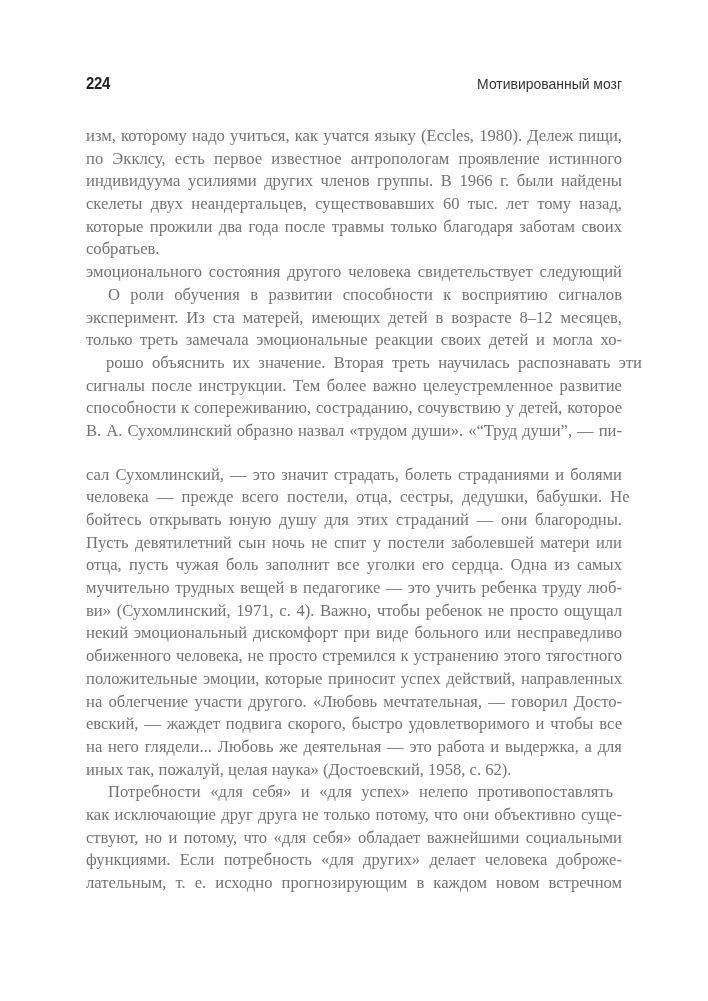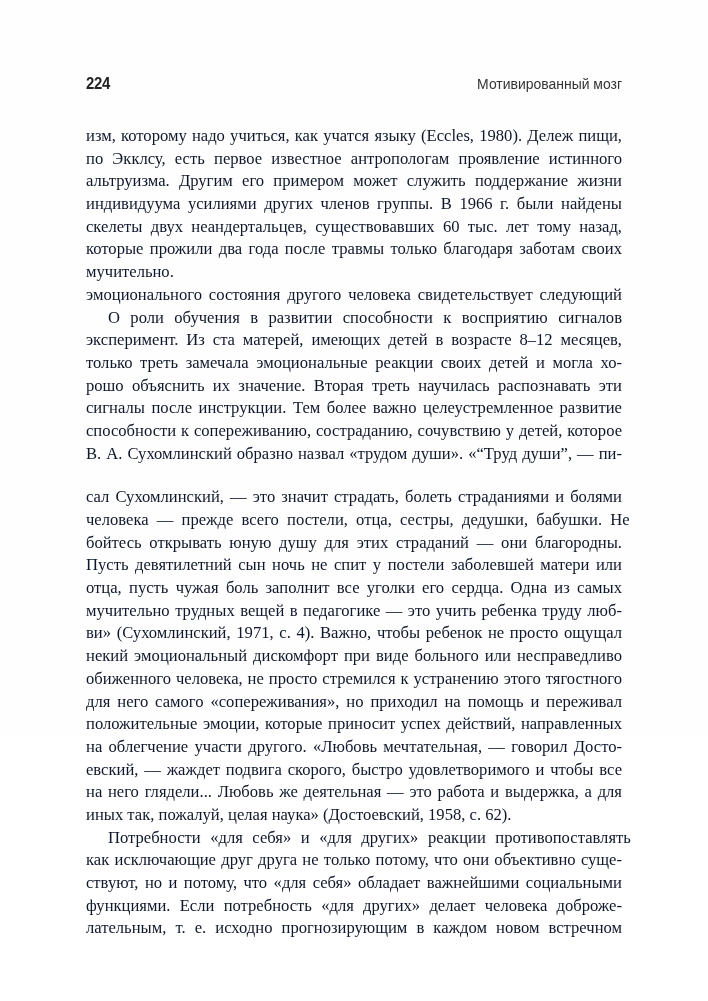--- a/index.html
+++ b/index.html
@@ -52,21 +52,21 @@
       white-space: nowrap;
     }
     .body-text {
       position: absolute;
       left: 86px;
       top: 125px;
       width: 536px;
       font-family: "Liberation Serif", serif;
       font-size: 16.6px;
       line-height: 22.7px;
-      color: #0f172a;
+      color: #737373;
     }
     .line {
       display: block;
       white-space: nowrap;
       text-align: justify;
       text-align-last: justify;
       height: 22.7px;
     }
     .line.last {
       text-align-last: left;
@@ -81,48 +81,46 @@
 <div class="page">
 
   <div class="running-head">
     <span class="page-number">224</span>
     <span class="book-title">Мотивированный мозг</span>
   </div>
 
   <div class="body-text">
     <span class="line" style="word-spacing: 1.03594px; text-align-last: left;">изм, которому надо учиться, как учатся языку (Eccles, 1980). Дележ пищи,</span>
     <span class="line" style="word-spacing: 5.04018px; text-align-last: left;">по Экклсу, есть первое известное антропологам проявление истинного</span>
-    <span class="line" style="word-spacing: 5.09375px; text-align-last: left;">альтруизма. Другим его примером может служить поддержание жизни</span>
     <span class="line" style="word-spacing: 3.38542px; text-align-last: left;">индивидуума усилиями других членов группы. В 1966 г. были найдены</span>
     <span class="line" style="word-spacing: 4.13477px; text-align-last: left;">скелеты двух неандертальцев, существовавших 60 тыс. лет тому назад,</span>
     <span class="line" style="word-spacing: 2.20833px; text-align-last: left;">которые прожили два года после травмы только благодаря заботам своих</span>
-    <span class="line last">мучительно.</span>
+    <span class="line last">собратьев.</span>
     <span class="line" style="word-spacing: 2.73438px; text-align-last: left;">эмоционального состояния другого человека свидетельствует следующий</span>
     <span class="line indent" style="word-spacing: 6.24023px; text-align-last: left;">О роли обучения в развитии способности к восприятию сигналов</span>
     <span class="line" style="word-spacing: 3.74479px; text-align-last: left;">эксперимент. Из ста матерей, имеющих детей в возрасте 8–12 месяцев,</span>
     <span class="line" style="word-spacing: 3.4809px; text-align-last: left;">только треть замечала эмоциональные реакции своих детей и могла хо-</span>
-    <span class="line" style="word-spacing: 4.19922px; text-align-last: left;">рошо объяснить их значение. Вторая треть научилась распознавать эти</span>
+    <span class="line" style="word-spacing: 4.19922px; text-align-last: left; margin-left: 20px;">рошо объяснить их значение. Вторая треть научилась распознавать эти</span>
     <span class="line" style="word-spacing: 2.38393px; text-align-last: left;">сигналы после инструкции. Тем более важно целеустремленное развитие</span>
     <span class="line" style="word-spacing: 0.714286px; text-align-last: left;">способности к сопереживанию, состраданию, сочувствию у детей, которое</span>
     <span class="line" style="word-spacing: 0.892188px; text-align-last: left;">В. А. Сухомлинский образно назвал «трудом души». «“Труд души”, — пи-</span>
     <span class="line" style="word-spacing: 1.95486px; text-align-last: left; margin-top: 21px;">сал Сухомлинский, — это значит страдать, болеть страданиями и болями</span>
     <span class="line" style="word-spacing: 4.02778px; text-align-last: left;">человека — прежде всего постели, отца, сестры, дедушки, бабушки. Не</span>
     <span class="line" style="word-spacing: 3.61111px; text-align-last: left;">бойтесь открывать юную душу для этих страданий — они благородны.</span>
     <span class="line" style="word-spacing: 2.35px; text-align-last: left;">Пусть девятилетний сын ночь не спит у постели заболевшей матери или</span>
     <span class="line" style="word-spacing: 3.15767px; text-align-last: left;">отца, пусть чужая боль заполнит все уголки его сердца. Одна из самых</span>
     <span class="line" style="word-spacing: 1.32344px; text-align-last: left;">мучительно трудных вещей в педагогике — это учить ребенка труду люб-</span>
     <span class="line" style="word-spacing: 1.49219px; text-align-last: left;">ви» (Сухомлинский, 1971, с. 4). Важно, чтобы ребенок не просто ощущал</span>
     <span class="line" style="word-spacing: 1.88616px; text-align-last: left;">некий эмоциональный дискомфорт при виде больного или несправедливо</span>
     <span class="line" style="word-spacing: 0.814453px; text-align-last: left;">обиженного человека, не просто стремился к устранению этого тягостного</span>
-    <span class="line" style="word-spacing: 2.75521px; text-align-last: left;">для него самого «сопереживания», но приходил на помощь и переживал</span>
     <span class="line" style="word-spacing: 1.42708px; text-align-last: left;">положительные эмоции, которые приносит успех действий, направленных</span>
     <span class="line" style="word-spacing: 2.16406px; text-align-last: left;">на облегчение участи другого. «Любовь мечтательная, — говорил Досто-</span>
     <span class="line" style="word-spacing: 1.65799px; text-align-last: left;">евский, — жаждет подвига скорого, быстро удовлетворимого и чтобы все</span>
     <span class="line" style="word-spacing: 1.58594px; text-align-last: left;">на него глядели... Любовь же деятельная — это работа и выдержка, а для</span>
     <span class="line last">иных так, пожалуй, целая наука» (Достоевский, 1958, с. 62).</span>
-    <span class="line indent" style="word-spacing: 5.35268px; text-align-last: left;">Потребности «для себя» и «для других» реакции противопоставлять</span>
+    <span class="line indent" style="word-spacing: 5.35268px; text-align-last: left;">Потребности «для себя» и «для успех» нелепо противопоставлять</span>
     <span class="line" style="word-spacing: 1.10938px; text-align-last: left;">как исключающие друг друга не только потому, что они объективно суще-</span>
     <span class="line" style="word-spacing: 2.26736px; text-align-last: left;">ствуют, но и потому, что «для себя» обладает важнейшими социальными</span>
     <span class="line" style="word-spacing: 5.08705px; text-align-last: left;">функциями. Если потребность «для других» делает человека доброже-</span>
     <span class="line" style="word-spacing: 4.94141px; text-align-last: left;">лательным, т. е. исходно прогнозирующим в каждом новом встречном</span>
   </div>
 
 </div>
 
 </body></html>

